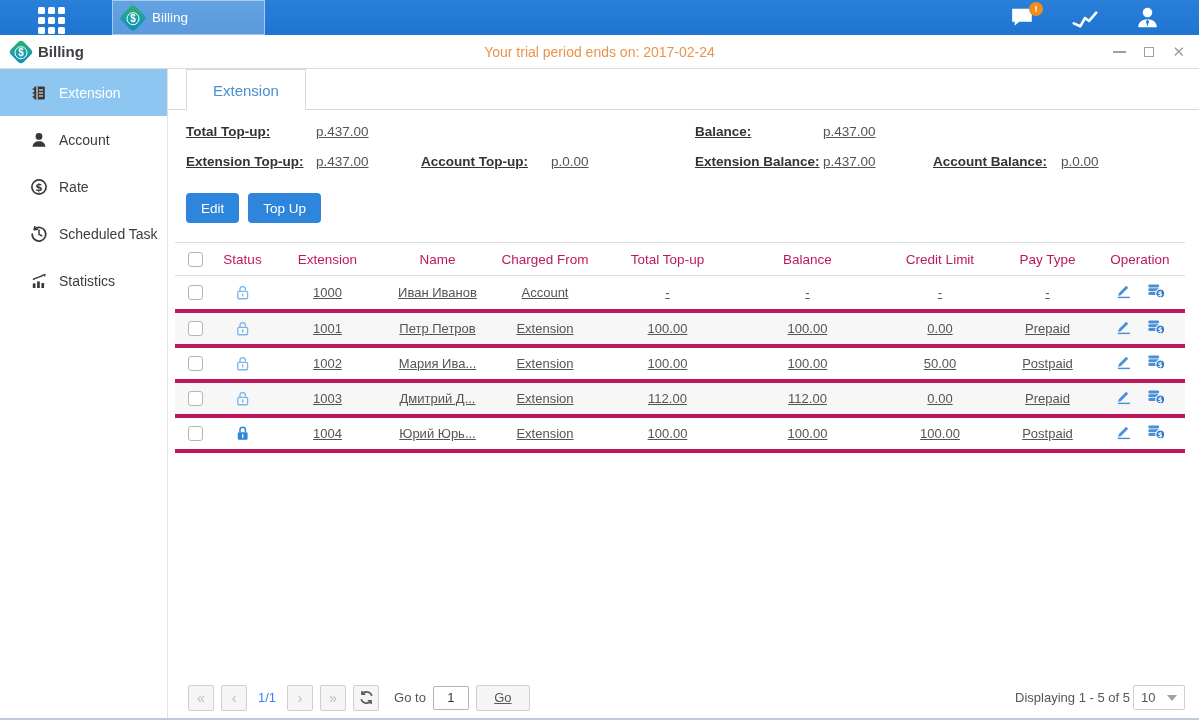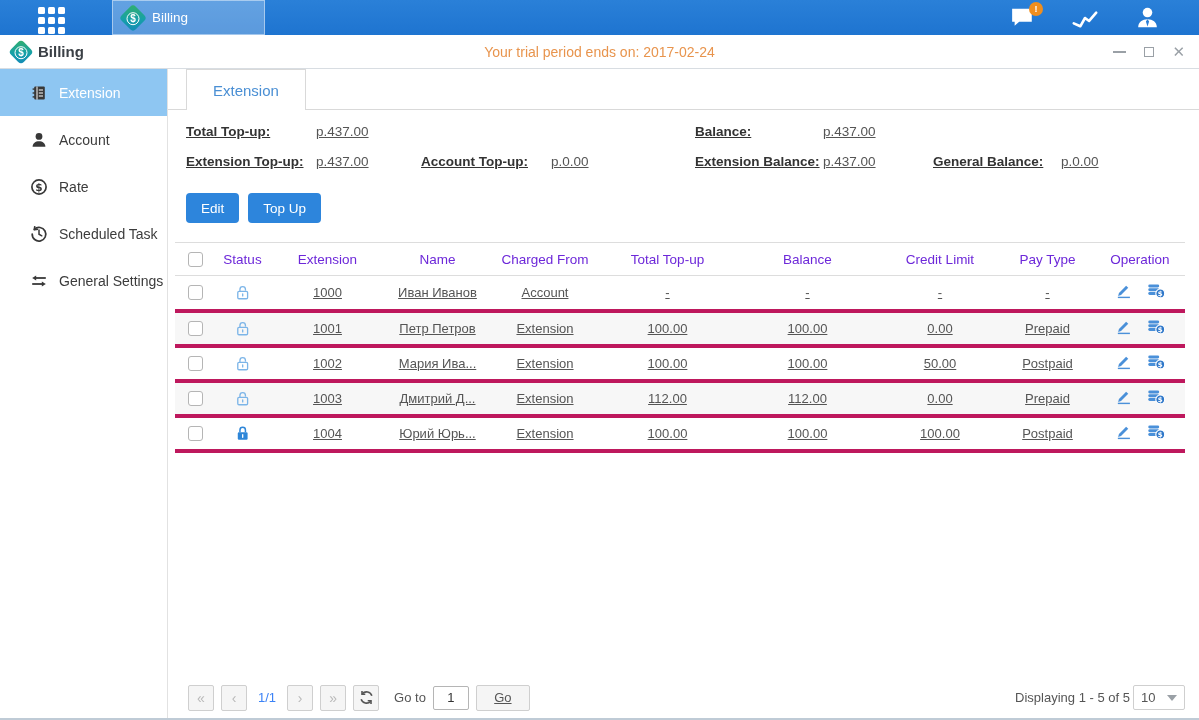--- a/index.html
+++ b/index.html
@@ -50,21 +50,21 @@
   .svalue { color:#555; }
   .p0 { left:0; } .p1 { left:130px; } .p2 { left:235px; } .p3 { left:365px; }
   .p4 { left:509px; } .p5 { left:637px; } .p6 { left:747px; } .p7 { left:875px; }
 
   
   .btn-row { margin:17px 0 0 18px; display:flex; gap:9px; }
   .btn-blue { background:#2d85dc; color:#fff; border:none; border-radius:4px; height:30px; padding:0 15px; font-size:13.5px; font-family:"Liberation Sans", sans-serif; cursor:pointer; }
 
   
   table.ext { border-collapse:collapse; margin:19px 0 0 7px; width:1010px; table-layout:fixed; font-size:13px; color:#555; }
-  table.ext th { font-weight:normal; color:#6d28d9; font-size:13.5px; height:33px; border-top:1px solid #ddd; border-bottom:1px solid #ddd; text-align:center; }
+  table.ext th { font-weight:normal; color:#be185d; font-size:13.5px; height:33px; border-top:1px solid #ddd; border-bottom:1px solid #ddd; text-align:center; }
   table.ext td { height:35px; border-bottom:4px solid #be185d; text-align:center; overflow:hidden; white-space:nowrap;text-decoration:underline; }
   table.ext tbody tr:nth-child(even) { background:#f7f7f7; }
   .checkbox { display:inline-block; width:15px; height:15px; border:1px solid #b5b5b5; border-radius:3px; background:#fff; cursor:pointer; vertical-align:middle; }
   .lock svg { vertical-align:middle; }
   .ops .op { display:inline-block; margin:0 7px; cursor:pointer; vertical-align:middle; }
 
   
   .pagination { position:absolute; left:20px; right:14px; bottom:7px; height:27px; display:flex; align-items:center; justify-content:space-between; font-size:13px; color:#555; }
   .pg-left { display:flex; align-items:center; gap:7px; }
   .pg-btn { width:26px; height:26px; background:#f5f5f5; border:1px solid #cfcfcf; border-radius:2px; display:flex; align-items:center; justify-content:center; cursor:pointer; color:#b9b9b9; font-size:14px; }
@@ -183,27 +183,28 @@
               <path d="M4.3 4.3 A6.8 6.8 0 1 1 2.2 9" fill="none" stroke="#383838" stroke-width="1.7" stroke-linecap="round"></path>
               <path d="M4.8 1.1 L4.3 4.8 L8 4.3" fill="none" stroke="#383838" stroke-width="1.6" stroke-linejoin="round"></path>
               <path d="M9 5 V9.2 L11.8 10.8" fill="none" stroke="#383838" stroke-width="1.5" stroke-linecap="round"></path>
             </svg>
           </span>
           <span class="s-label">Scheduled Task</span>
         </div>
         <div class="side-item">
           <span class="s-icon">
             <svg width="18" height="18" viewBox="0 0 18 18">
-              <line x1="4.5" y1="6" x2="15.8" y2="6" stroke="#383838" stroke-width="1.8"></line>
-              <path d="M6.2 3.4 L2.2 6 L6.2 8.6 z" fill="#383838"></path>
-              <line x1="2.2" y1="12" x2="13.5" y2="12" stroke="#383838" stroke-width="1.8"></line>
-              <path d="M11.8 9.4 L15.8 12 L11.8 14.6 z" fill="#383838"></path>
+              <rect x="2.8" y="11.4" width="2.7" height="4.6" fill="#383838"></rect>
+              <rect x="7.1" y="9.4" width="2.7" height="6.6" fill="#383838"></rect>
+              <rect x="11.4" y="11" width="2.7" height="5" fill="#383838"></rect>
+              <path d="M3 7.6 C6.5 4.8 9.5 6 13.2 3.2" fill="none" stroke="#383838" stroke-width="1.5"></path>
+              <path d="M15.6 1.4 l-0.4 3.4 -3-1.7 z" fill="#383838"></path>
             </svg>
           </span>
-          <span class="s-label">General Settings</span>
+          <span class="s-label">Statistics</span>
         </div>
       </div>
 
     <div class="main">
       <div class="tabstrip">
         <div class="tab">Extension</div>
       </div>
 
       <div class="stats">
         <div class="srow">
@@ -212,21 +213,21 @@
           <span class="slabel p4">Balance:</span>
           <span class="svalue p5">p.437.00</span>
         </div>
         <div class="srow">
           <span class="slabel p0">Extension Top-up:</span>
           <span class="svalue p1">p.437.00</span>
           <span class="slabel p2">Account Top-up:</span>
           <span class="svalue p3">p.0.00</span>
           <span class="slabel p4">Extension Balance:</span>
           <span class="svalue p5">p.437.00</span>
-          <span class="slabel p6">General Balance:</span>
+          <span class="slabel p6">Account Balance:</span>
           <span class="svalue p7">p.0.00</span>
         </div>
       </div>
 
       <div class="btn-row">
         <button class="btn-blue">Edit</button>
         <button class="btn-blue">Top Up</button>
       </div>
 
       <table class="ext">

